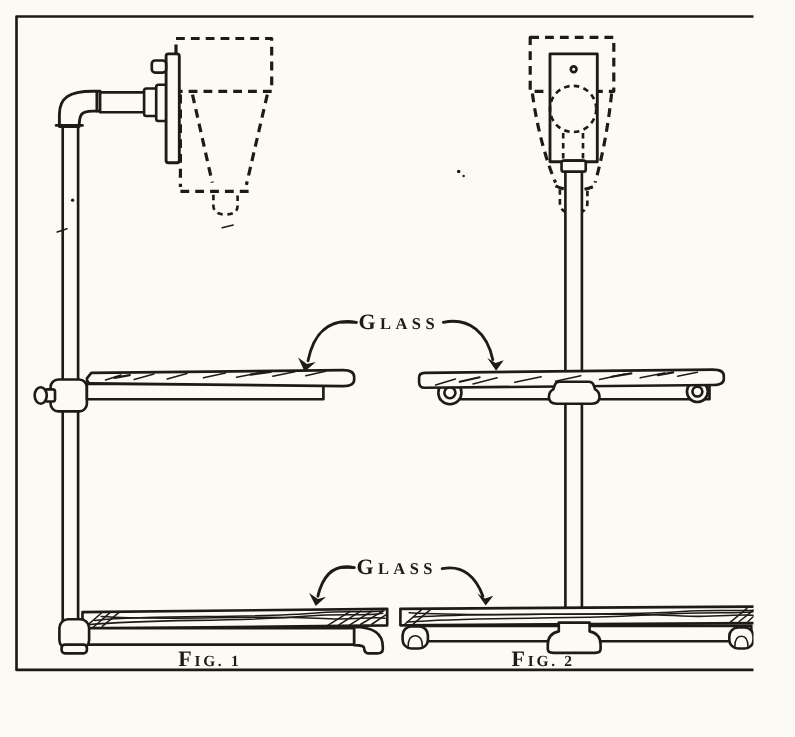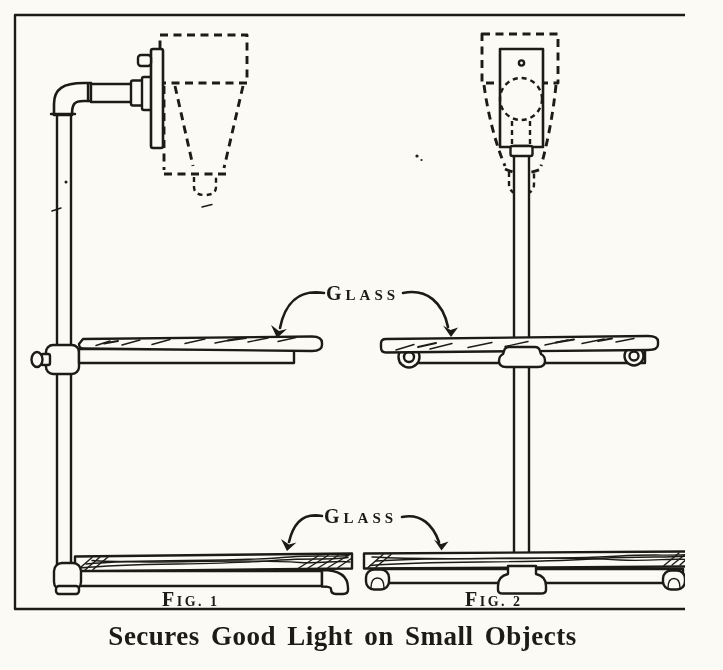--- a/index.html
+++ b/index.html
@@ -222,14 +222,13 @@
   </svg>
 
   <div class="draw-label" id="glass-label">GLASS</div>
 
   <div class="draw-label" id="board-label">GLASS</div>
 
   <div class="fig-label" id="fig1-label">Fig. 1</div>
 
   <div class="fig-label" id="fig2-label">Fig. 2</div>
 
-  <div class="caption">Secures Good Light on Small Objects</div>
 </div>
 
 </body></html>

